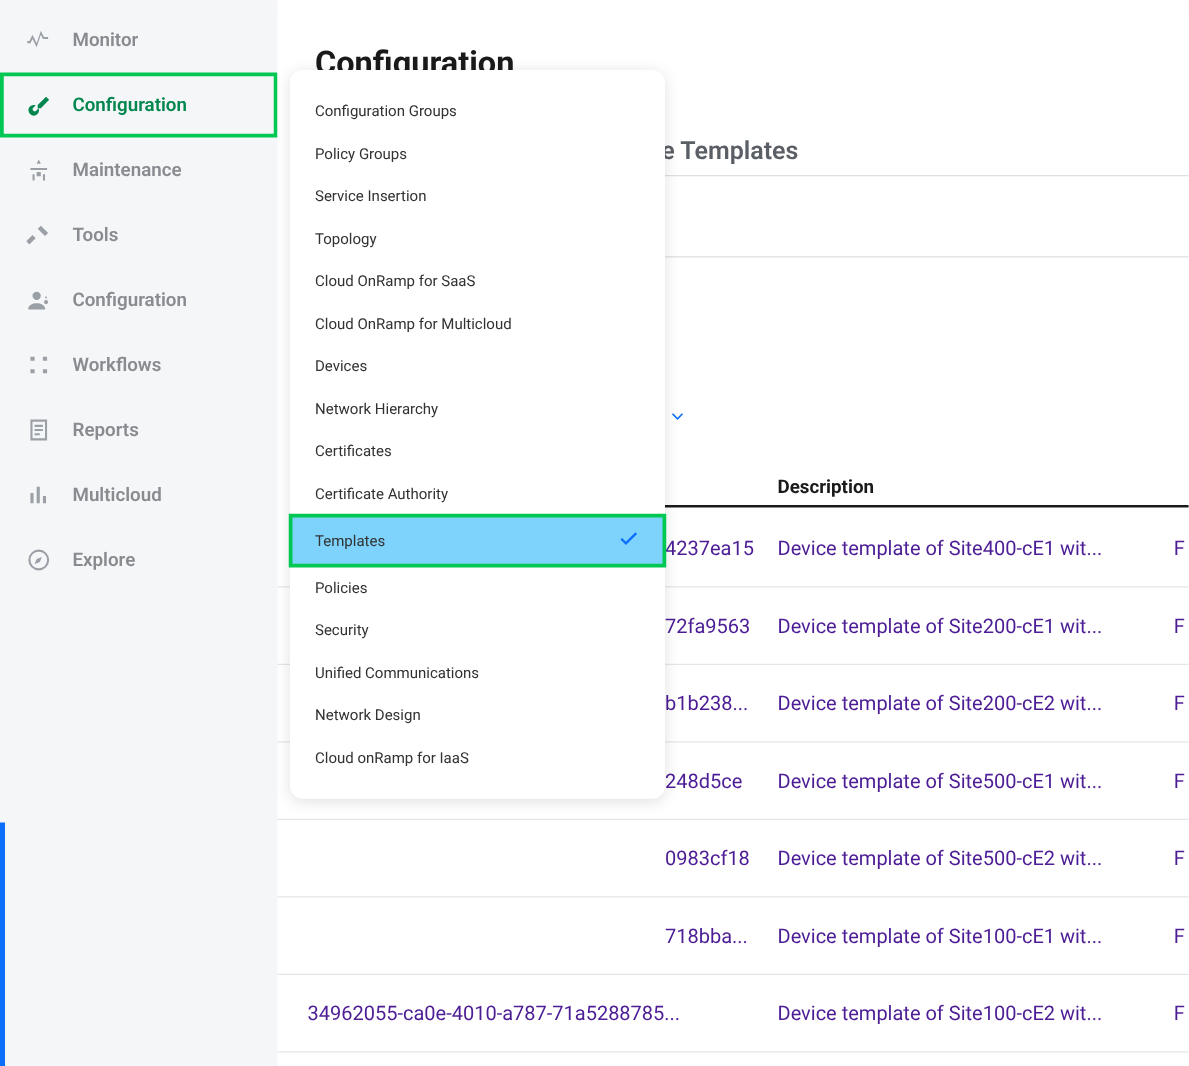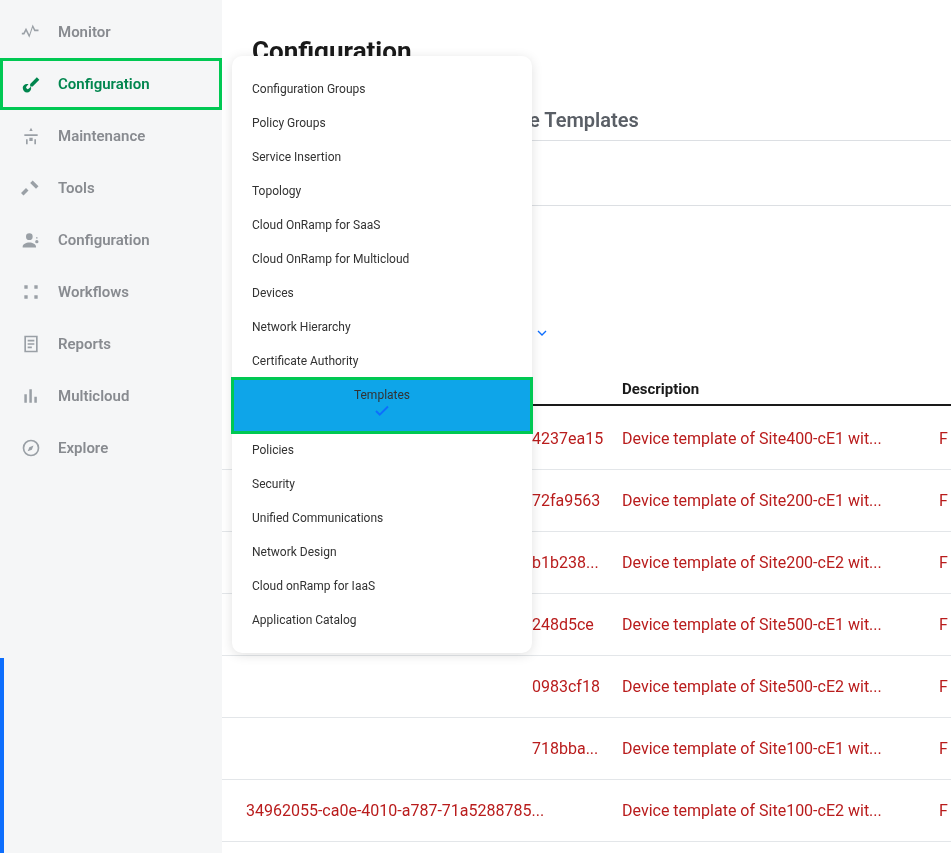--- a/index.html
+++ b/index.html
@@ -97,22 +97,21 @@
     .dropdown-item {
       display: flex;
       align-items: center;
       justify-content: space-between;
       padding: 10px 20px;
       font-size: 12px;
       color: #323232;
       cursor: pointer;
     }
     .dropdown-item.selected {
-      background: #0ea5e9;
-      flex-direction: column;
+      background: #7dd3fc;
     }
     .dropdown-item.highlighted {
       outline: 3px solid #00c853;
       outline-offset: -2px;
     }
     .dropdown-item .check svg { width:18px; height:18px; stroke:#0d6efd; fill:none; stroke-width:2.5; }
 
     
     .subhead {
       position: absolute;
@@ -163,21 +162,21 @@
       top:408px;
       left:0;
       right:0;
     }
     .table-row {
       display:flex;
       align-items:center;
       height:62px;
       border-bottom:1px solid #e3e6e9;
       font-size:16px;
-      color:#b91c1c;
+      color:#4c1d95;
       padding-left:24px;
     }
     .td-id {
       width: 376px;
       white-space:nowrap;
       overflow:hidden;
       text-overflow:ellipsis;
       padding-left:270px;
     }
     .td-desc {
@@ -311,20 +310,23 @@
     <div class="dropdown-item">
         <span>Cloud OnRamp for Multicloud</span>
       </div>
     <div class="dropdown-item">
         <span>Devices</span>
       </div>
     <div class="dropdown-item">
         <span>Network Hierarchy</span>
       </div>
     <div class="dropdown-item">
+        <span>Certificates</span>
+      </div>
+    <div class="dropdown-item">
         <span>Certificate Authority</span>
       </div>
     <div class="dropdown-item selected highlighted">
       <span>Templates</span>
       <span class="check"><svg viewBox="0 0 24 24">
             <polyline points="4 12 9 17 20 6"></polyline>
           </svg></span>
     </div>
     <div class="dropdown-item">
         <span>Policies</span>
@@ -334,23 +336,20 @@
       </div>
     <div class="dropdown-item">
         <span>Unified Communications</span>
       </div>
     <div class="dropdown-item">
         <span>Network Design</span>
       </div>
     <div class="dropdown-item">
         <span>Cloud onRamp for IaaS</span>
       </div>
-    <div class="dropdown-item">
-        <span>Application Catalog</span>
-      </div>
   </div>
 
   <div class="table-header-row">
     <span class="th-desc">Description</span>
   </div>
   <hr class="table-divider">
 
   <div class="table-body">
     <div class="table-row obscured">
       <span class="td-id">4237ea15</span>

